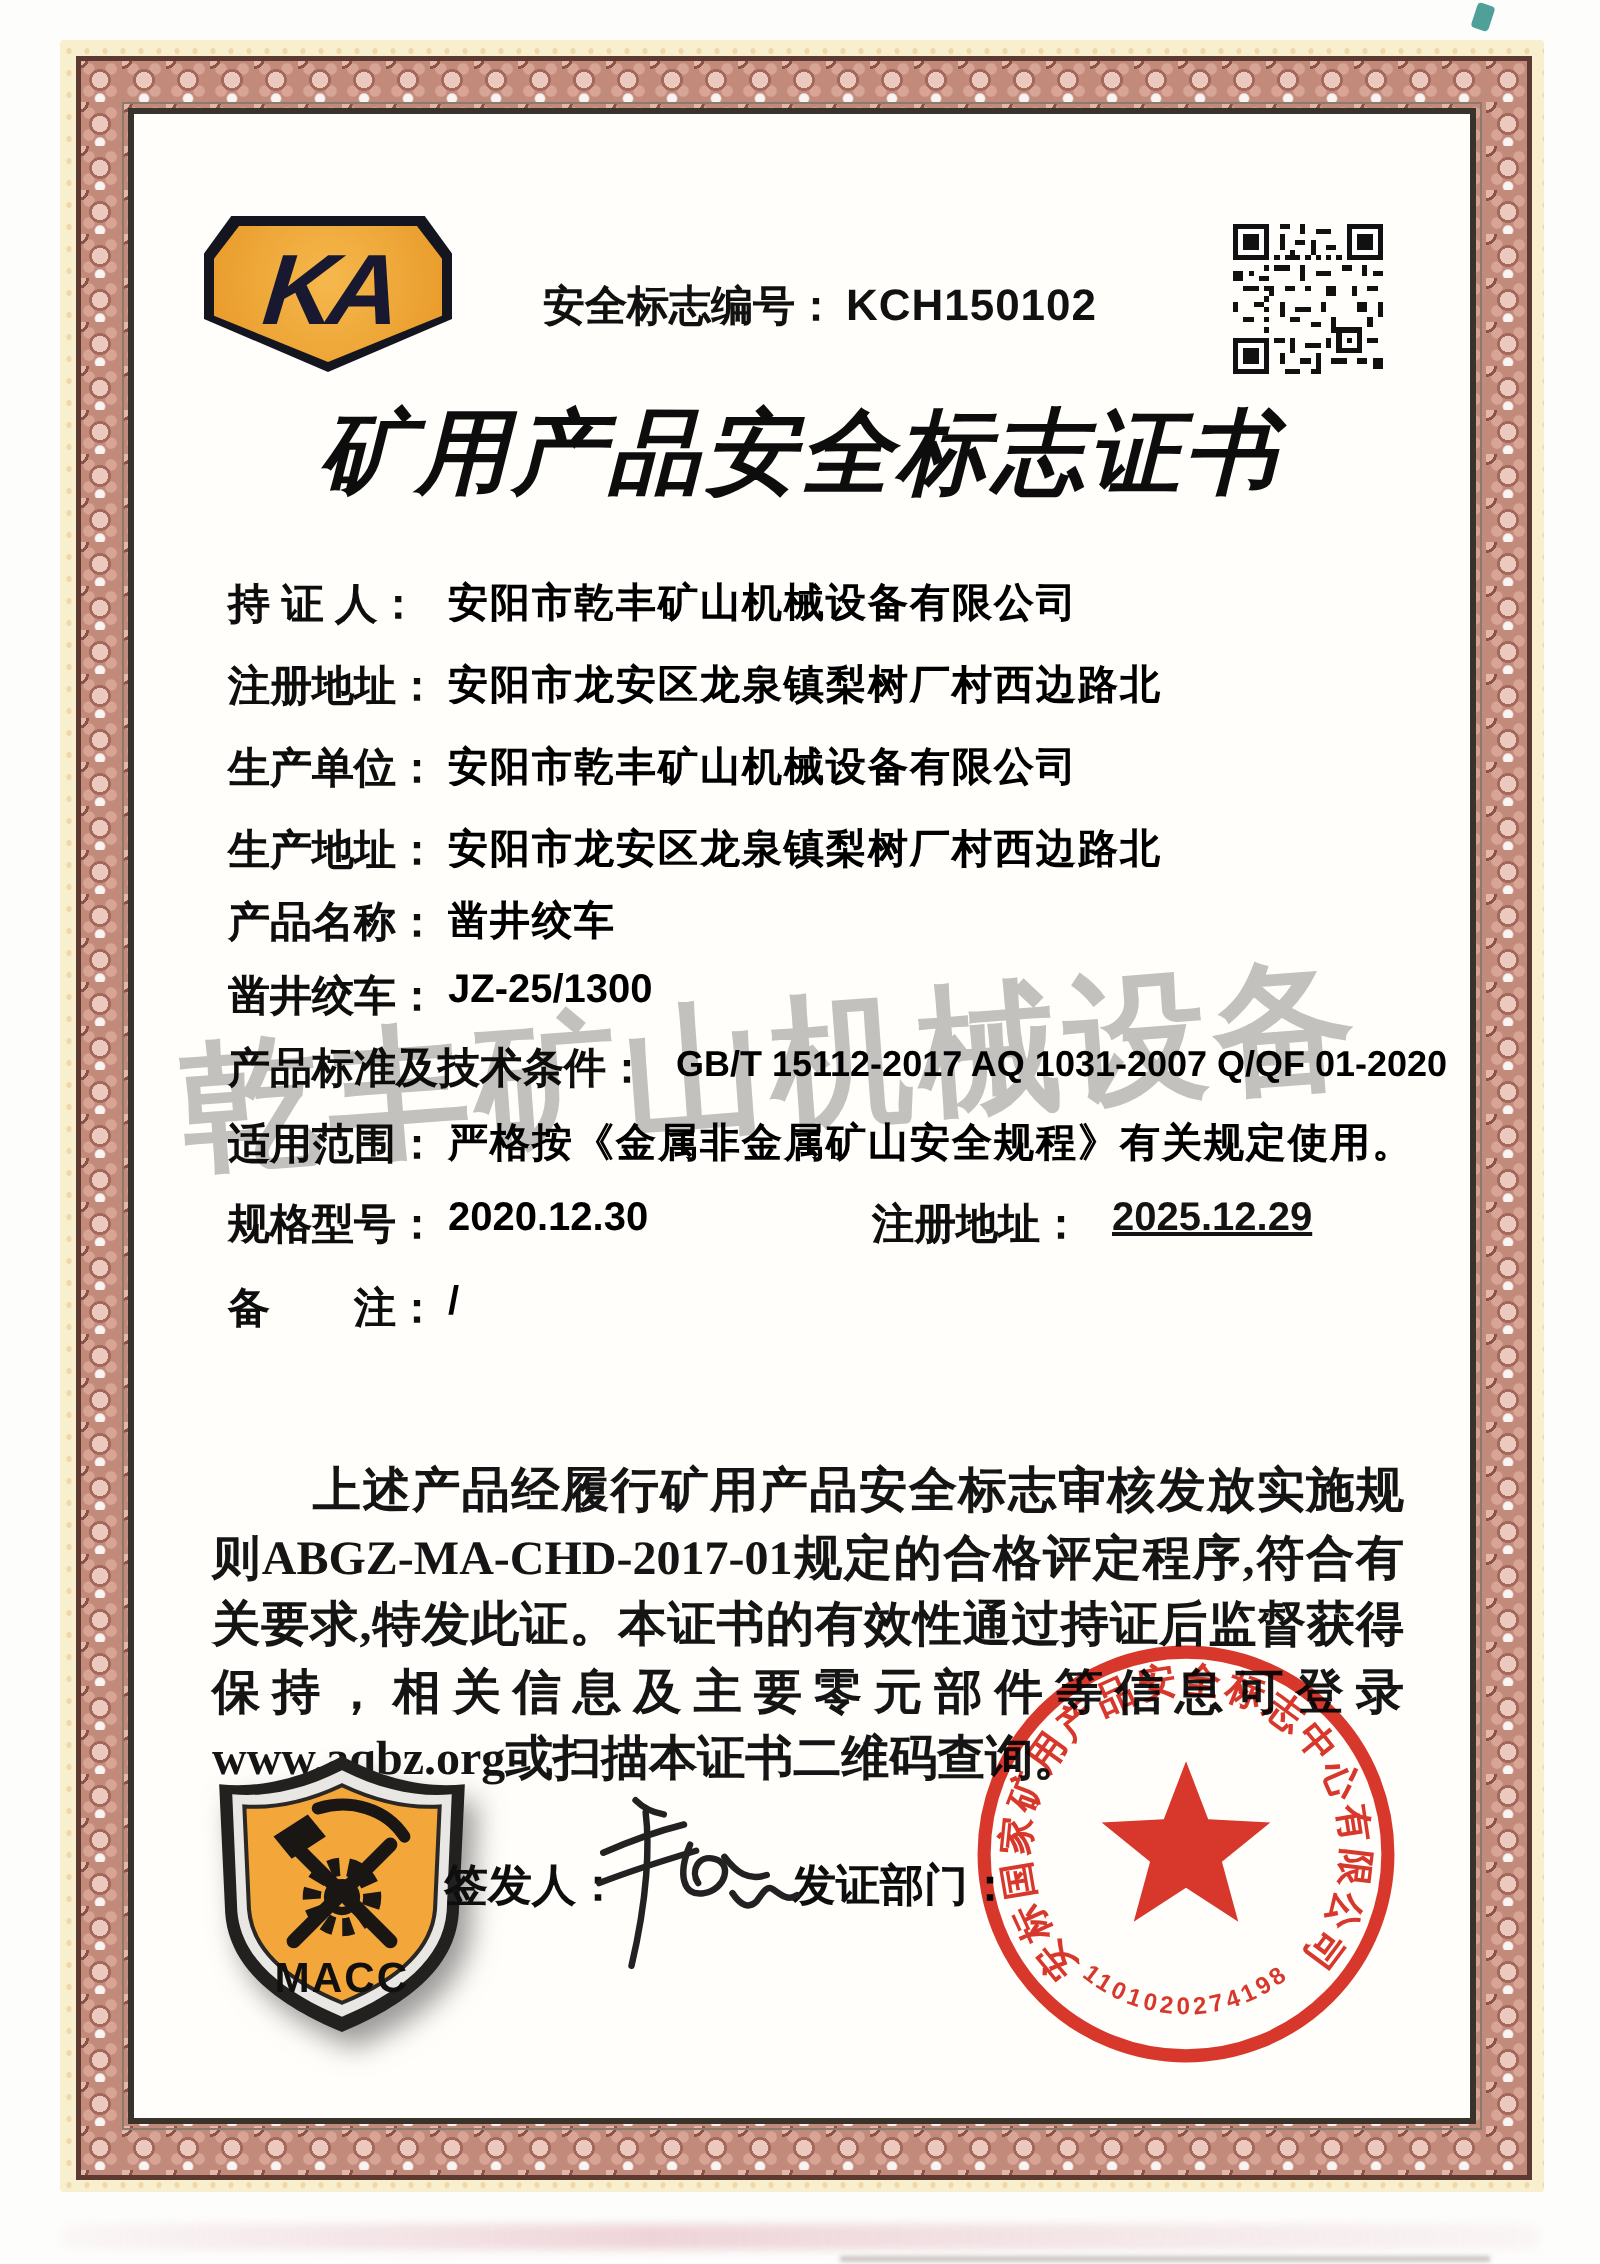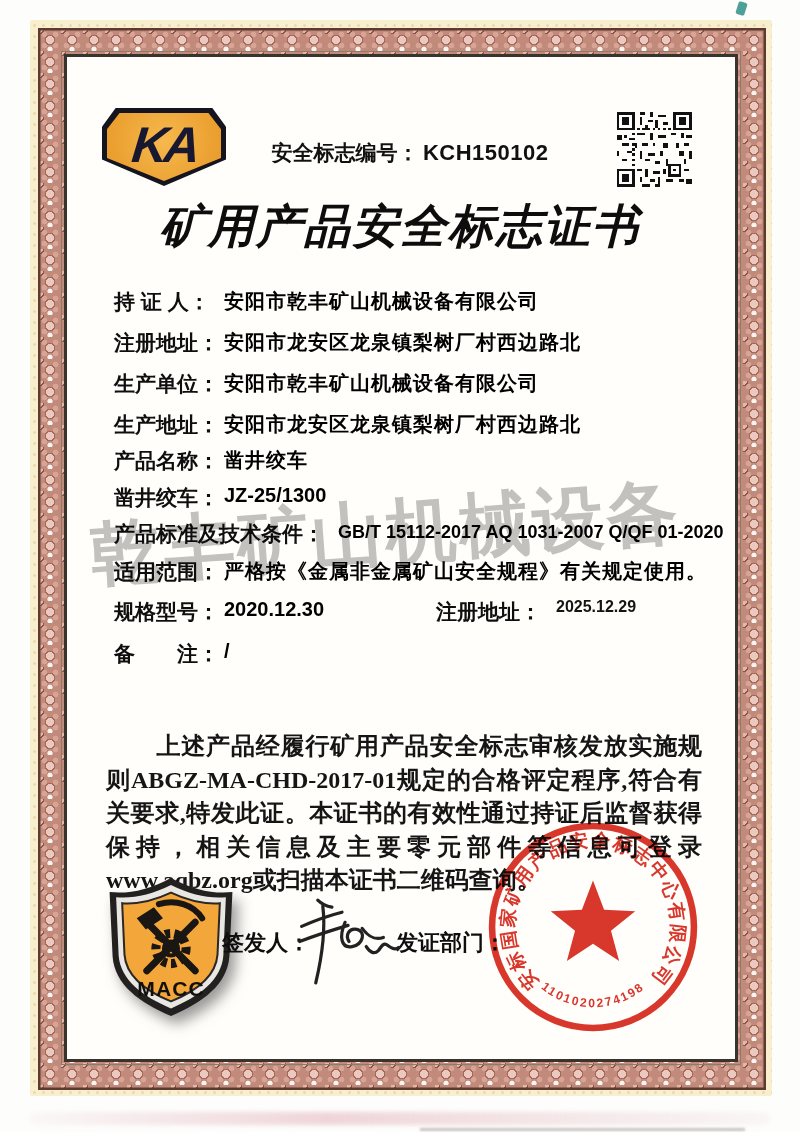--- a/index.html
+++ b/index.html
@@ -58,21 +58,21 @@
 
   
   .row{position:absolute;left:0;width:728px;height:30px;}
   .lb{position:absolute;left:114px;font-size:21px;font-weight:800;color:#0e0e0e;white-space:nowrap;}
   .val{position:absolute;left:224px;font-size:20px;font-weight:700;color:#000000;
     font-family:"Liberation Serif",serif;white-space:nowrap;letter-spacing:1px;}
   .val-latin{font-family:Liberation Sans, sans-serif;font-weight:800;letter-spacing:0;}
   .row7 .lb{letter-spacing:0;}
   .row7 .val{left:338px;font-size:18px;top:2px;}
   .lb2{position:absolute;left:436px;font-size:21px;font-weight:800;color:#0e0e0e;white-space:nowrap;}
-  .val2{position:absolute;left:556px;font-size:16px;font-weight:800;color:#141414;white-space:nowrap;}
+  .val2{position:absolute;left:556px;font-size:20px;font-weight:800;color:#141414;white-space:nowrap;text-decoration:underline;}
 
   
   .paragraph{position:absolute;left:106px;top:730px;width:596px;
     font-size:24px;line-height:33.5px;font-weight:700;color:#151515;
     font-family:"Liberation Serif",serif;text-align:justify;text-indent:2.1em;}
   .watermark{position:absolute;left:90px;top:508px;width:640px;
     font-size:71px;font-weight:800;letter-spacing:3px;color:#8f8f8f;
     opacity:.55;transform:rotate(-4.2deg);transform-origin:left center;
     white-space:nowrap;mix-blend-mode:multiply;z-index:5;pointer-events:none;}
 

